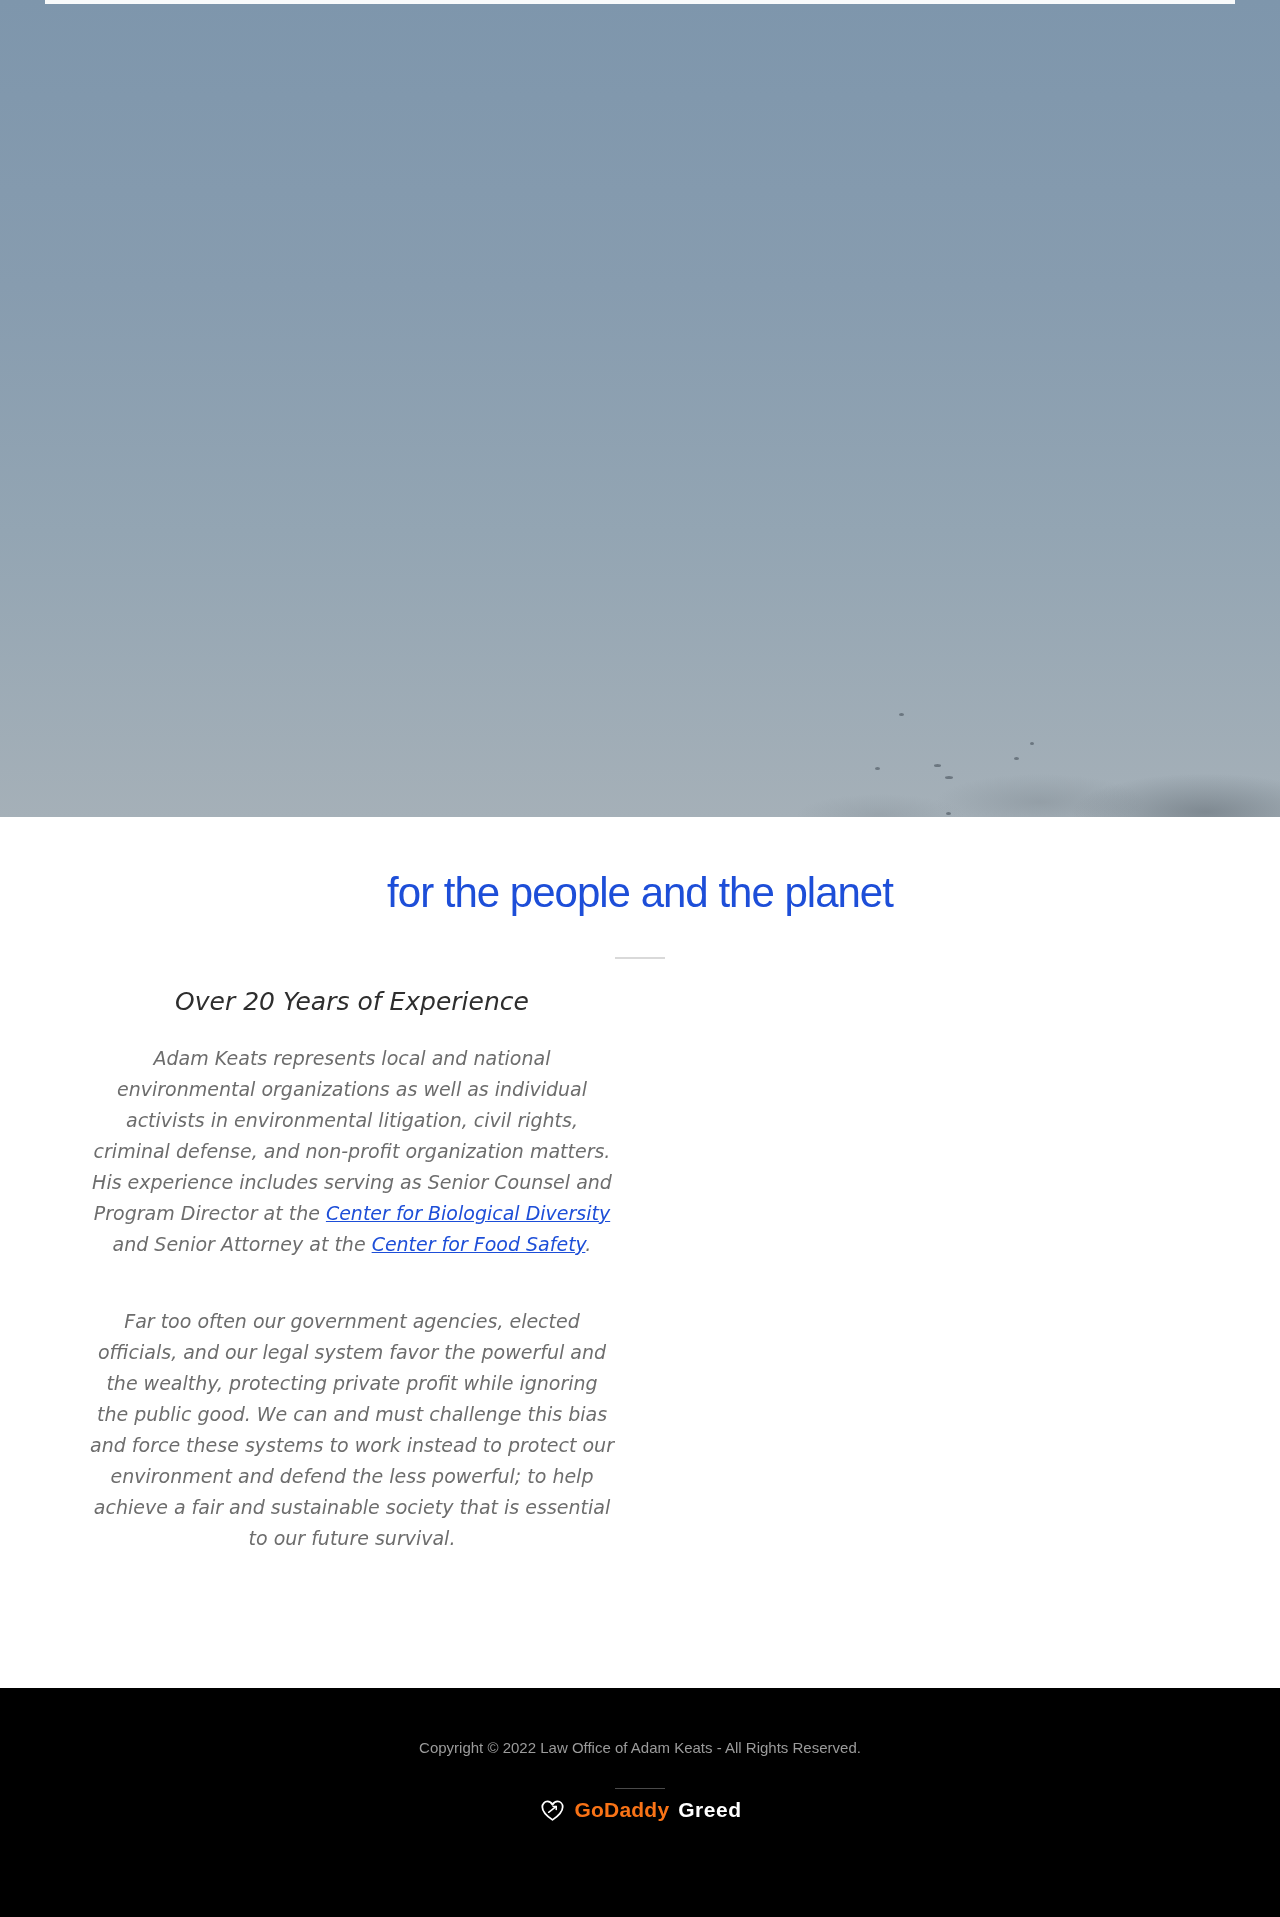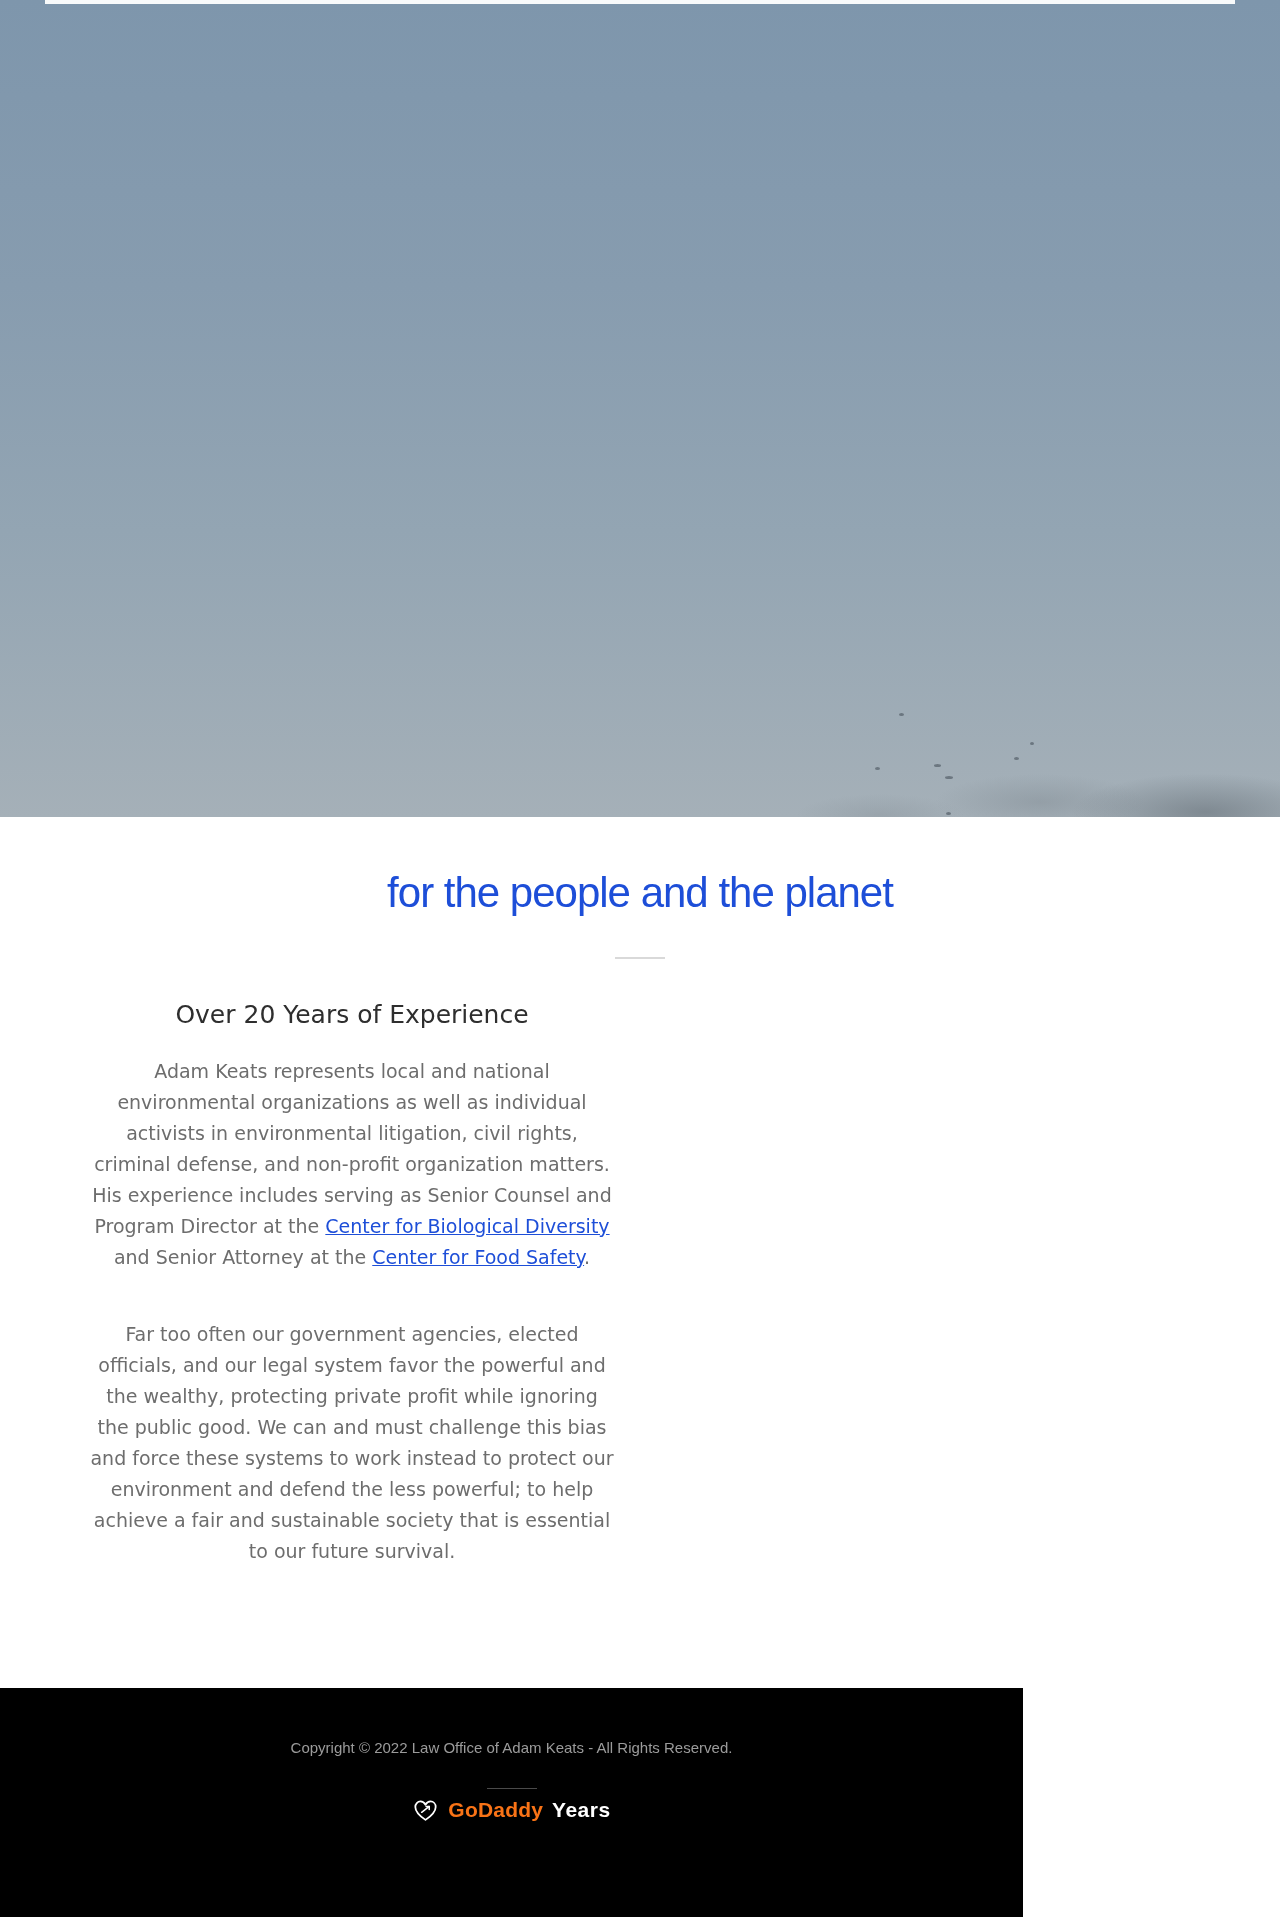--- a/index.html
+++ b/index.html
@@ -56,22 +56,23 @@
     color: #1d4ed8;
   }
   .title-divider {
     width: 50px;
     border: none;
     border-top: 2px solid #d9d9d9;
     margin: 38px auto 0 auto;
   }
   .content-row {
     display: flex;
-    margin-top: 39px;
+    margin-top: 26px;
     padding: 0 64px;
+    font-style: italic;
   }
   .col { width: 50%; box-sizing: border-box; padding: 0 26px; }
   .col-left { text-align: center; }
   .section-heading {
     margin: 0 0 24px 0;
     font-family: "DejaVu Sans", sans-serif;
     font-weight: 400;
     font-size: 25px;
     line-height: 34px;
     color: #2e2e2e;
@@ -84,21 +85,21 @@
   }
   .section + .section { margin-top: 46px; }
   .text-link {
     color: #1d4ed8;
     text-decoration: underline;
     cursor: pointer;
   }
 
   
   .footer {
-    width: 1023px;
+    width: 1280px;
     height: 229px;
     background: #000000;
     overflow: hidden;
     text-align: center;
   }
   .copyright {
     margin: 0;
     padding-top: 50px;
     font-family: "Liberation Sans", sans-serif;
     font-size: 15px;
@@ -183,15 +184,15 @@
   <hr class="footer-divider">
   <a class="godaddy-logo">
     <span>
       <svg width="27" height="26" viewBox="0 0 26 24" fill="none">
         <path d="M13 21.5 C6.8 17.2 3.2 13 3.2 9 C3.2 6 5.4 3.8 8.1 3.8 C10.1 3.8 11.9 5 13 7 C14.1 5 15.9 3.8 17.9 3.8 C20.6 3.8 22.8 6 22.8 9 C22.8 13 19.2 17.2 13 21.5 Z" stroke="#ffffff" stroke-width="1.7" stroke-linejoin="round"></path>
         <path d="M9.3 14.2 L16.6 8.6" stroke="#ffffff" stroke-width="1.5" stroke-linecap="round"></path>
         <path d="M13.6 8.6 L16.6 8.6 L16.6 11.6" stroke="#ffffff" stroke-width="1.5" stroke-linecap="round" stroke-linejoin="round"></path>
       </svg>
     </span>
     <span class="godaddy-name">GoDaddy</span>
-    <span class="godaddy-suffix">Years</span>
+    <span class="godaddy-suffix">Greed</span>
   </a>
 </div>
 
 </body></html>

